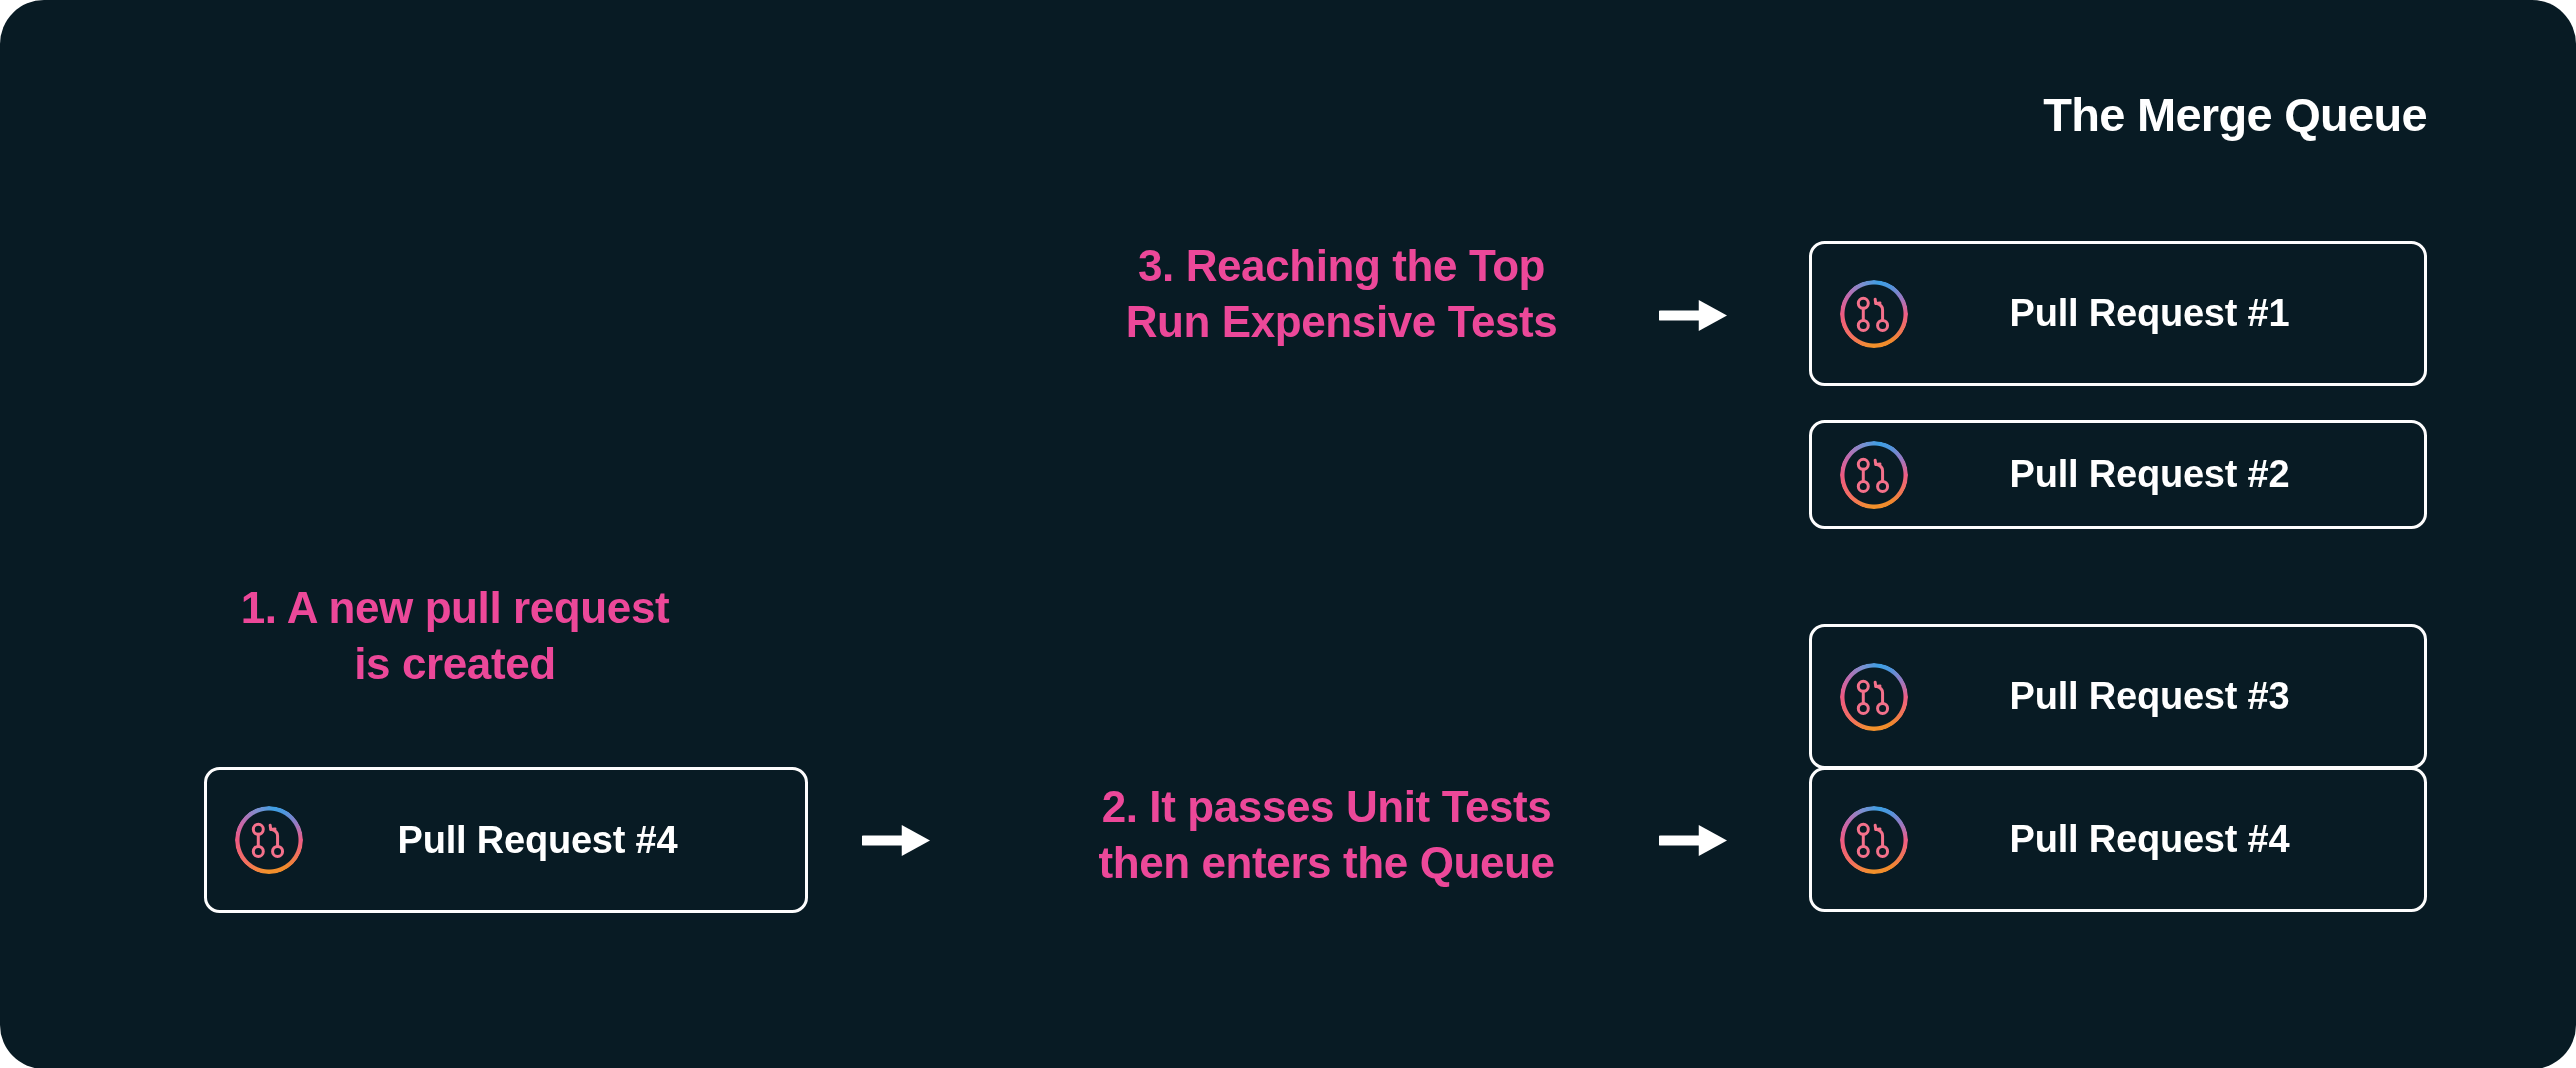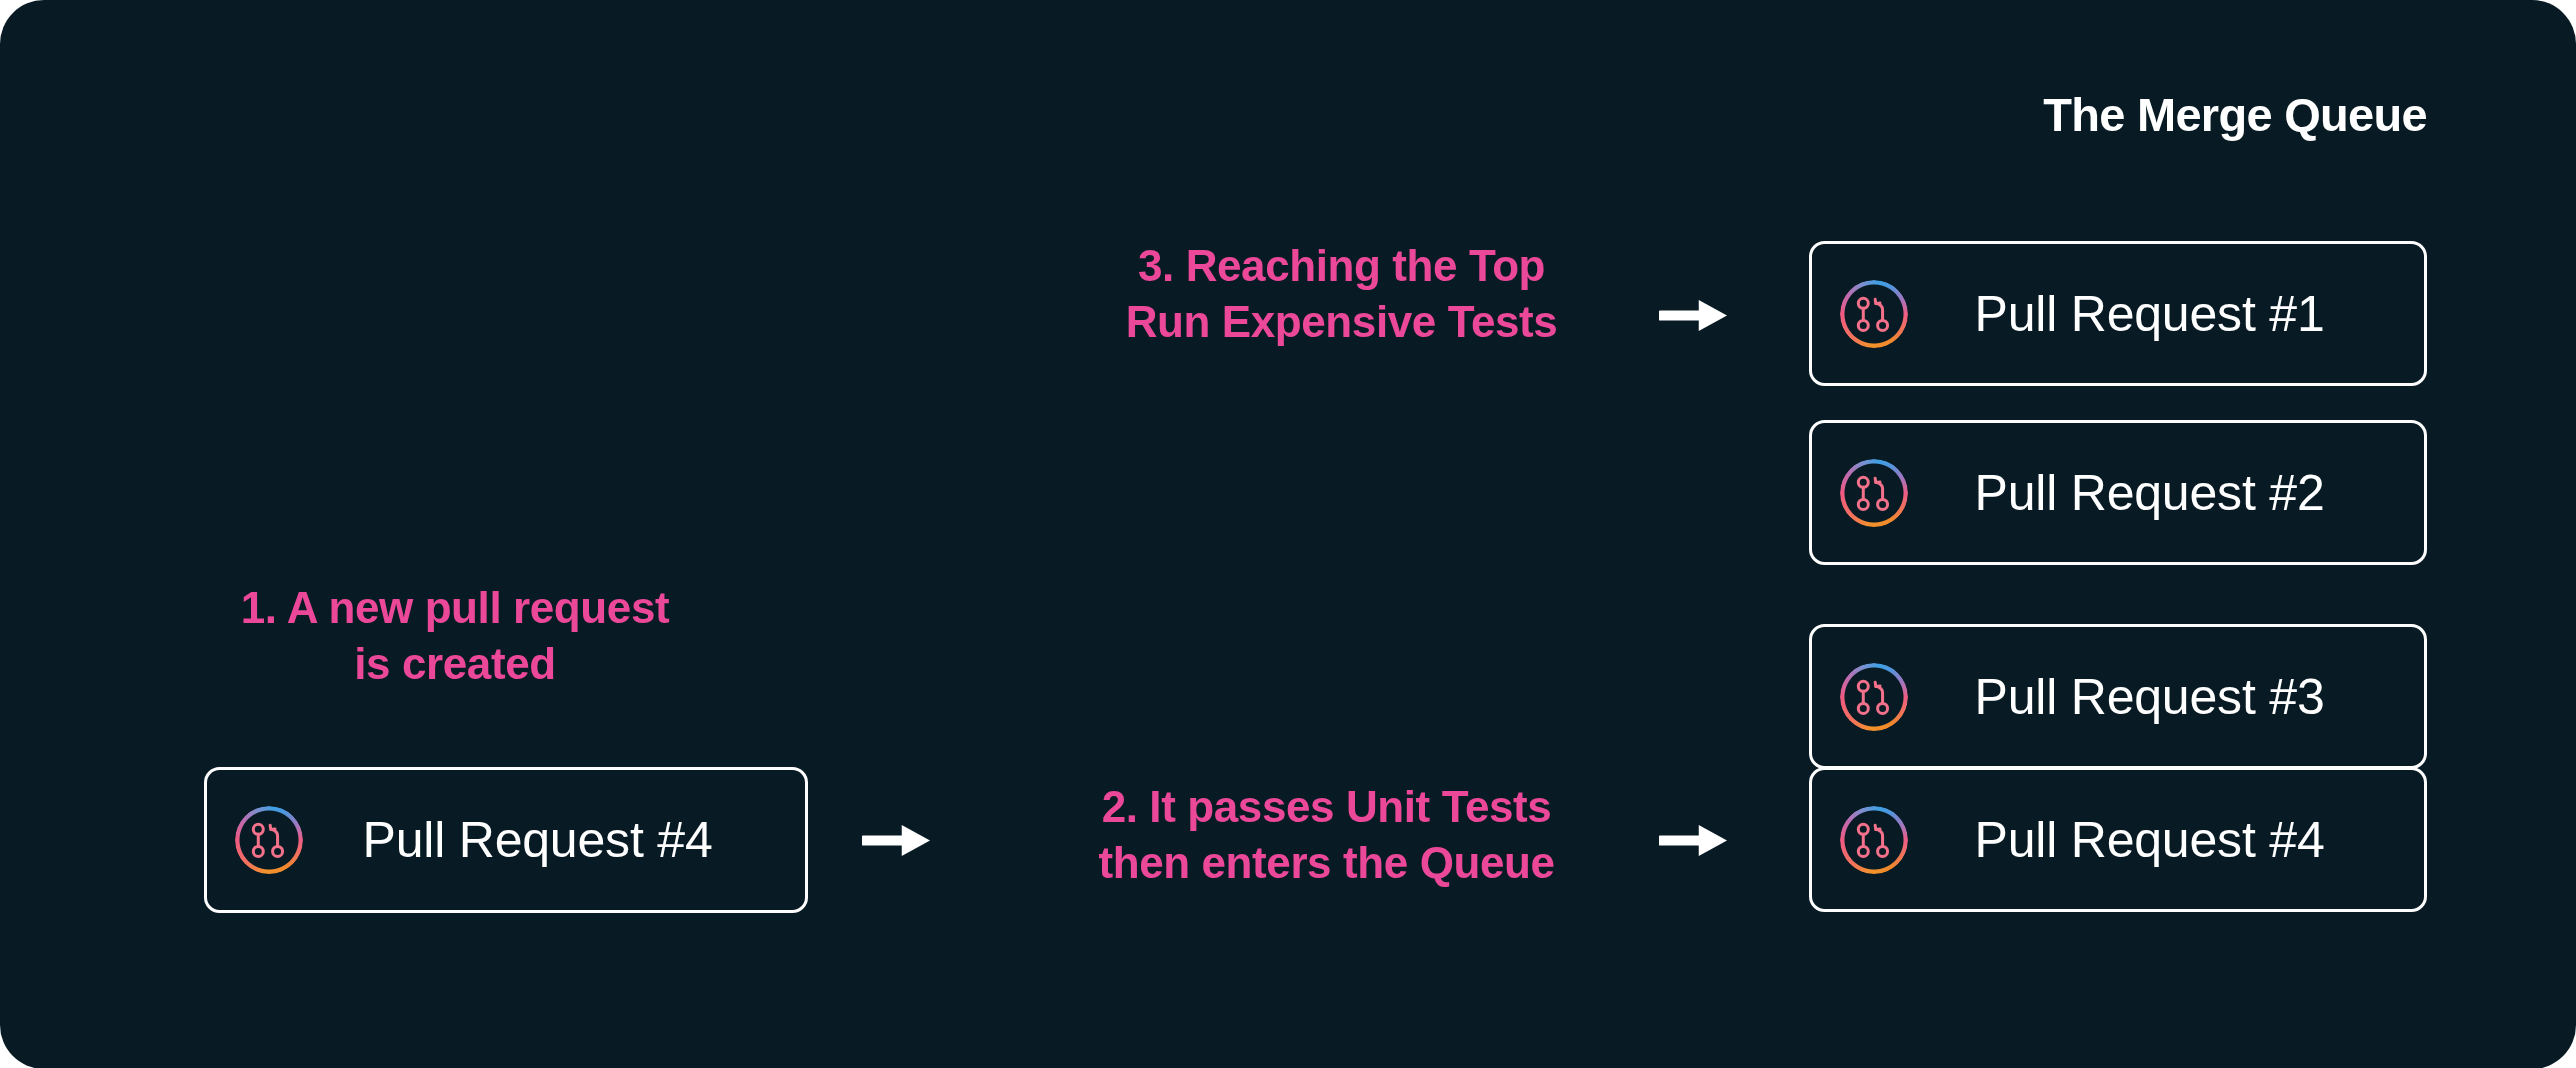--- a/index.html
+++ b/index.html
@@ -92,22 +92,22 @@
     left: 50%;
     top: 50%;
     transform: translate(-50%, -50%);
     width: 40px;
     height: 40px;
   }
   .pr-card-label {
     flex: 1 1 auto;
     text-align: center;
     color: #ffffff;
-    font-size: 50px;
-    font-weight: normal;
+    font-size: 38px;
+    font-weight: bold;
     letter-spacing: -0.2px;
     padding-right: 33px;
   }
 
   
   .arrow {
     position: absolute;
     height: 41px;
   }
 </style>
@@ -169,21 +169,21 @@
           <circle cx="40" cy="44" r="7"></circle>
           <path d="M13 20 V37"></path>
           <path d="M40 37 V22 C40 17 35 14 31 13"></path>
           <path d="M30 7 L30 13 L36 13" transform="rotate(-8 33 10)"></path>
         </g>
       </svg>
     </div>
     <div class="pr-card-label">Pull Request #1</div>
   </div>
 
-  <div class="pr-card" style="left:1809px; top:420px; width:618px; height:145px;">
+  <div class="pr-card" style="left:1809px; top:420px; width:618px; height:109px;">
     <div class="pr-card-icon-wrap">
       <div class="ring"></div>
       <svg class="pr-glyph" viewBox="0 0 56 56">
         <g fill="none" stroke="#f4718b" stroke-width="4.2" stroke-linecap="round" stroke-linejoin="round">
           <circle cx="13" cy="13" r="7"></circle>
           <circle cx="13" cy="44" r="7"></circle>
           <circle cx="40" cy="44" r="7"></circle>
           <path d="M13 20 V37"></path>
           <path d="M40 37 V22 C40 17 35 14 31 13"></path>
           <path d="M30 7 L30 13 L36 13" transform="rotate(-8 33 10)"></path>

